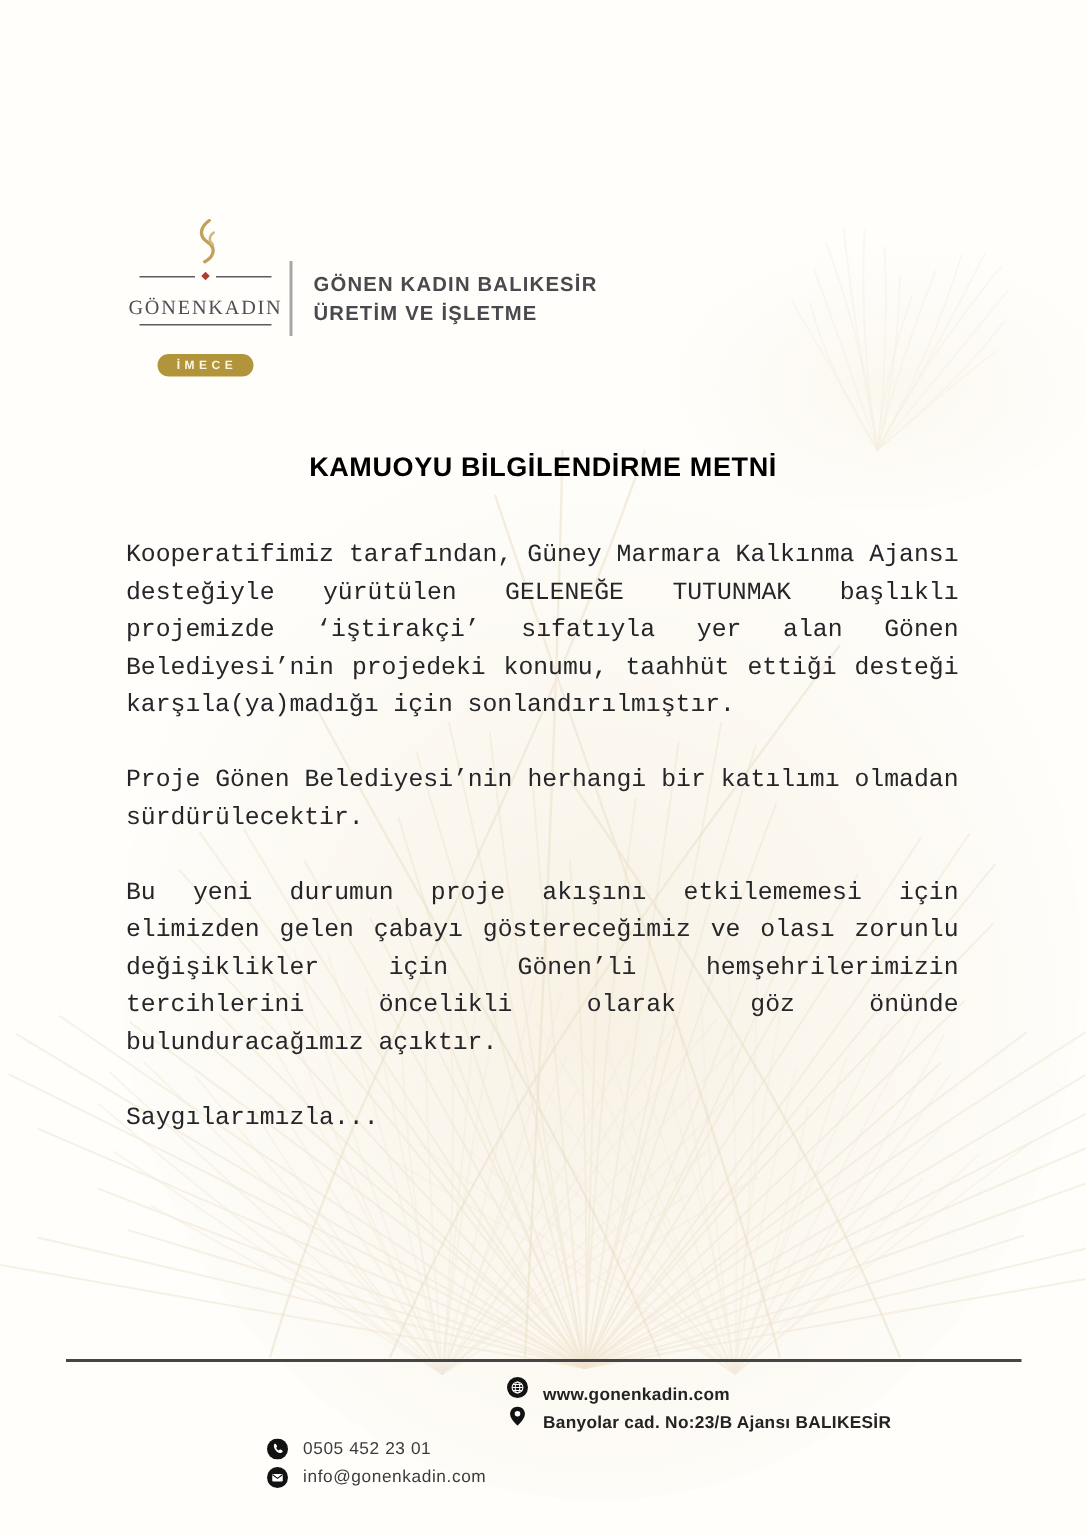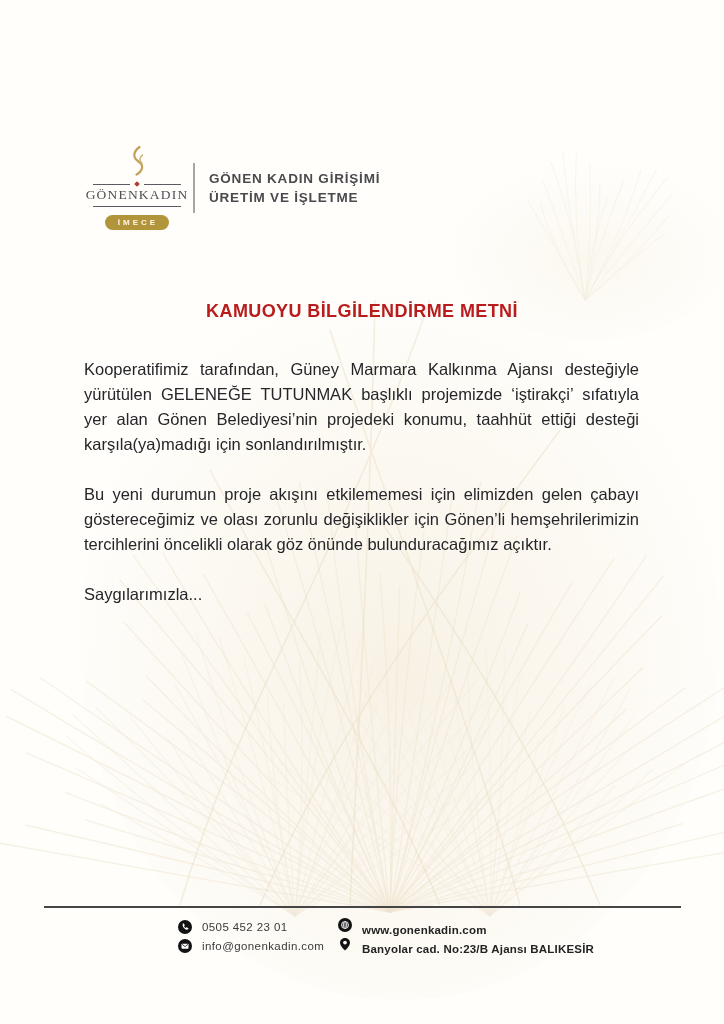--- a/index.html
+++ b/index.html
@@ -14,54 +14,54 @@
 
   
   .brand{position:absolute;left:93px;top:146px;display:flex;align-items:center;}
   .logo{width:88px;display:flex;flex-direction:column;align-items:center;}
   .logo-swirl{height:34px;display:flex;align-items:flex-end;justify-content:center;}
   .logo-dotline{width:100%;display:flex;align-items:center;gap:5px;margin-top:2px;}
   .logo-dotline .rule{flex:1;height:1px;background:#5a5a62;}
   .logo-dot{width:4px;height:4px;background:#b23a31;transform:rotate(45deg);}
   .logo-name{
     font-family:"Liberation Serif",serif;font-size:13.5px;color:#4e4e56;
-    letter-spacing:1.2px;margin-top:1px;white-space:nowrap;
+    letter-spacing:1.2px;margin-top:11px;white-space:nowrap;
   }
   .logo-underline{width:100%;height:1px;background:#5a5a62;margin-top:3px;}
   .logo-pill{
-    margin-top:8px;background:#b2953b;color:#fdf7e7;border-radius:10px;
+    margin-top:19px;background:#b2953b;color:#fdf7e7;border-radius:10px;
     font-size:8px;font-weight:bold;letter-spacing:3px;padding:4px 11px 3px 13px;
     line-height:1;white-space:nowrap;
   }
   .brand-divider{width:2px;height:50px;background:#a6a6a6;margin:0 14px 0 12px;}
   .org{display:flex;flex-direction:column;}
   .org-line{
     font-size:13.5px;font-weight:bold;color:#4a4a4e;letter-spacing:0.8px;
     line-height:19px;white-space:nowrap;
   }
 
   
   .doc-title{
     position:absolute;top:301px;left:0;width:724px;text-align:center;
-    font-size:18px;font-weight:bold;letter-spacing:0.4px;color:#b91c1c;
+    font-size:18px;font-weight:bold;letter-spacing:0.4px;color:#000000;
   }
 
   
   .body-text{position:absolute;left:84px;top:357px;width:555px;}
   .body-text p{
-    font-family:Liberation Sans, sans-serif;
+    font-family:Liberation Mono, monospace;
     font-size:16.5px;line-height:25px;color:#26262a;
     text-align:justify;margin:0 0 25px 0;
   }
   .body-text p.signoff{text-align:left;margin-top:19px;}
 
   
   .footer-rule{position:absolute;left:44px;top:906px;width:637px;height:2px;background:#454545;}
   .f-col{position:absolute;display:flex;flex-direction:column;gap:4px;}
-  .f-col1{left:178px;top:919px;}
+  .f-col1{left:178px;top:958px;}
   .f-col2{left:338px;top:917px;}
   .f-row{display:flex;align-items:center;gap:10px;height:15px;}
   .f-icon{width:14px;height:14px;flex:0 0 14px;display:flex;align-items:center;justify-content:center;}
   .f-icon svg{display:block;}
   .f-text{font-size:11.5px;color:#3b3b3b;letter-spacing:0.4px;white-space:nowrap;}
   .f-col2 .f-text{font-weight:bold;color:#232323;letter-spacing:0.2px;margin-top:10px;}
 </style>
 </head>
 <body>
 
@@ -227,29 +227,30 @@
           <span class="rule"></span>
         </div>
         <div class="logo-name">GÖNENKADIN</div>
         <div class="logo-underline"></div>
         <div class="logo-pill">İMECE</div>
       </div>
 
       <div class="brand-divider"></div>
 
       <div class="org">
-        <span class="org-line">GÖNEN KADIN GİRİŞİMİ</span>
+        <span class="org-line">GÖNEN KADIN BALIKESİR</span>
         <span class="org-line">ÜRETİM VE İŞLETME</span>
       </div>
     </div>
 
     <div class="doc-title">KAMUOYU BİLGİLENDİRME METNİ</div>
 
     <div class="body-text">
       <p>Kooperatifimiz tarafından, Güney Marmara Kalkınma Ajansı desteğiyle yürütülen GELENEĞE TUTUNMAK başlıklı projemizde ‘iştirakçi’ sıfatıyla yer alan Gönen Belediyesi’nin projedeki konumu, taahhüt ettiği desteği karşıla(ya)madığı için sonlandırılmıştır.</p>
+      <p>Proje Gönen Belediyesi’nin herhangi bir katılımı olmadan sürdürülecektir.</p>
       <p>Bu yeni durumun proje akışını etkilememesi için elimizden gelen çabayı göstereceğimiz ve olası zorunlu değişiklikler için Gönen’li hemşehrilerimizin tercihlerini öncelikli olarak göz önünde bulunduracağımız açıktır.</p>
       <p class="signoff">Saygılarımızla...</p>
     </div>
 
     <div class="footer-rule"></div>
 
     <div class="f-col f-col1">
       <div class="f-row">
         <span class="f-icon">
           <svg width="14" height="14" viewBox="0 0 24 24">

